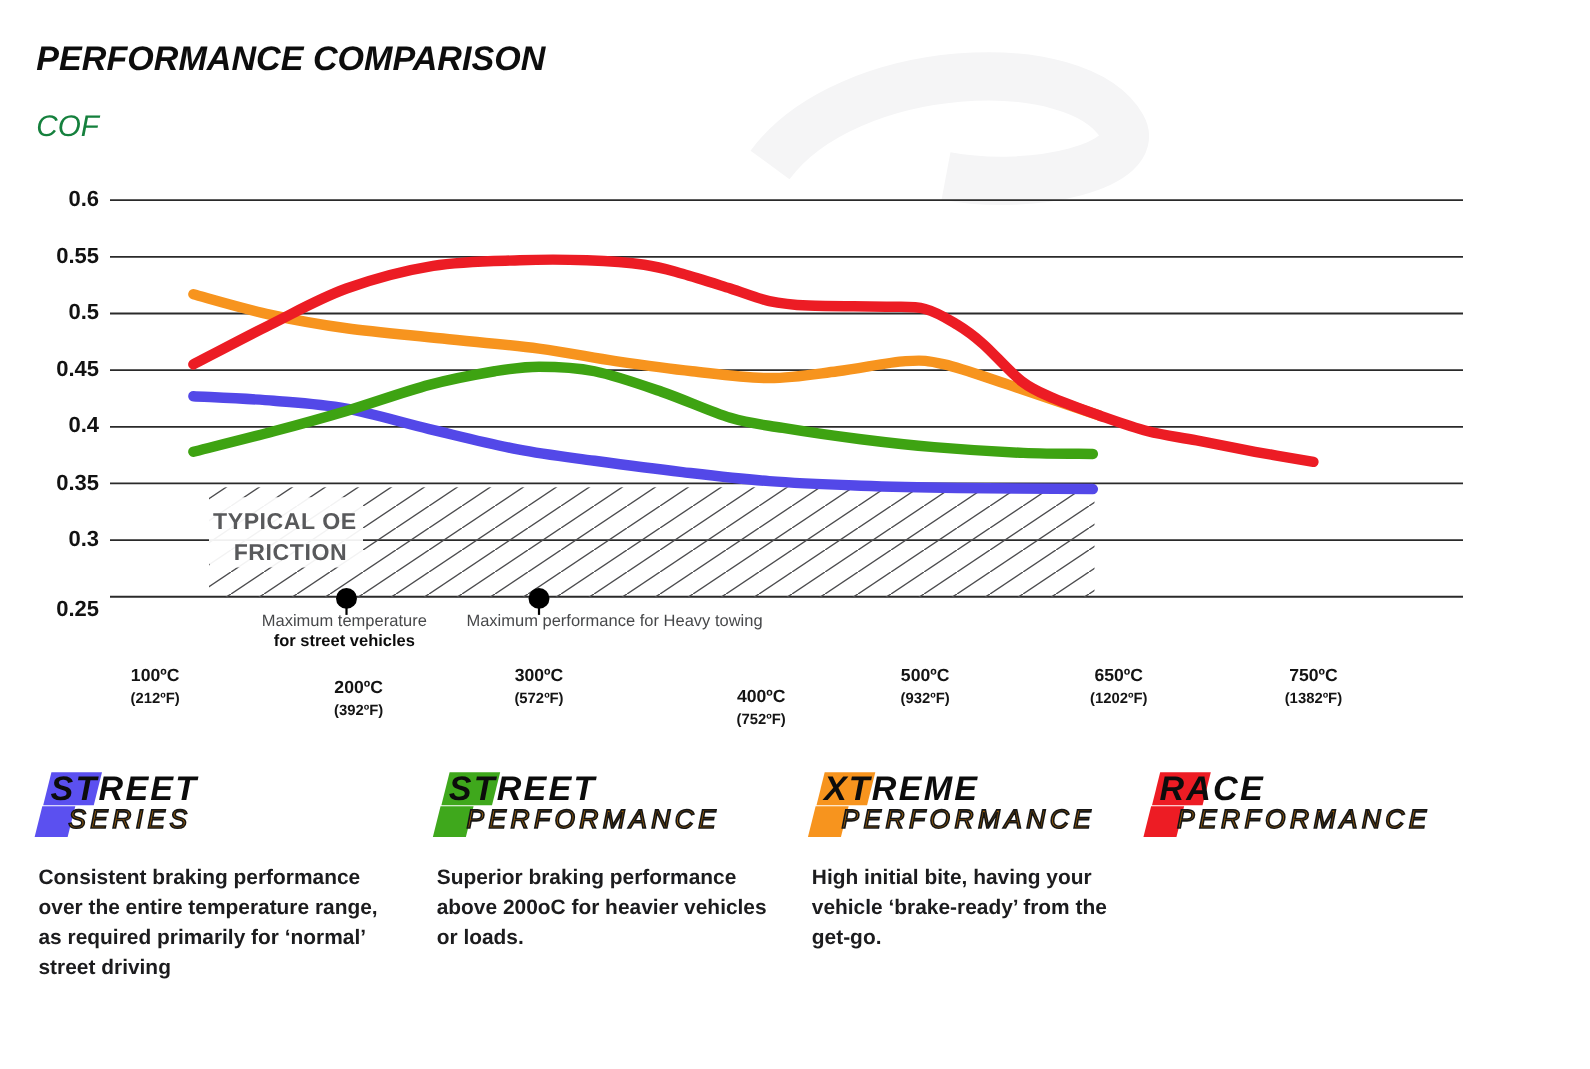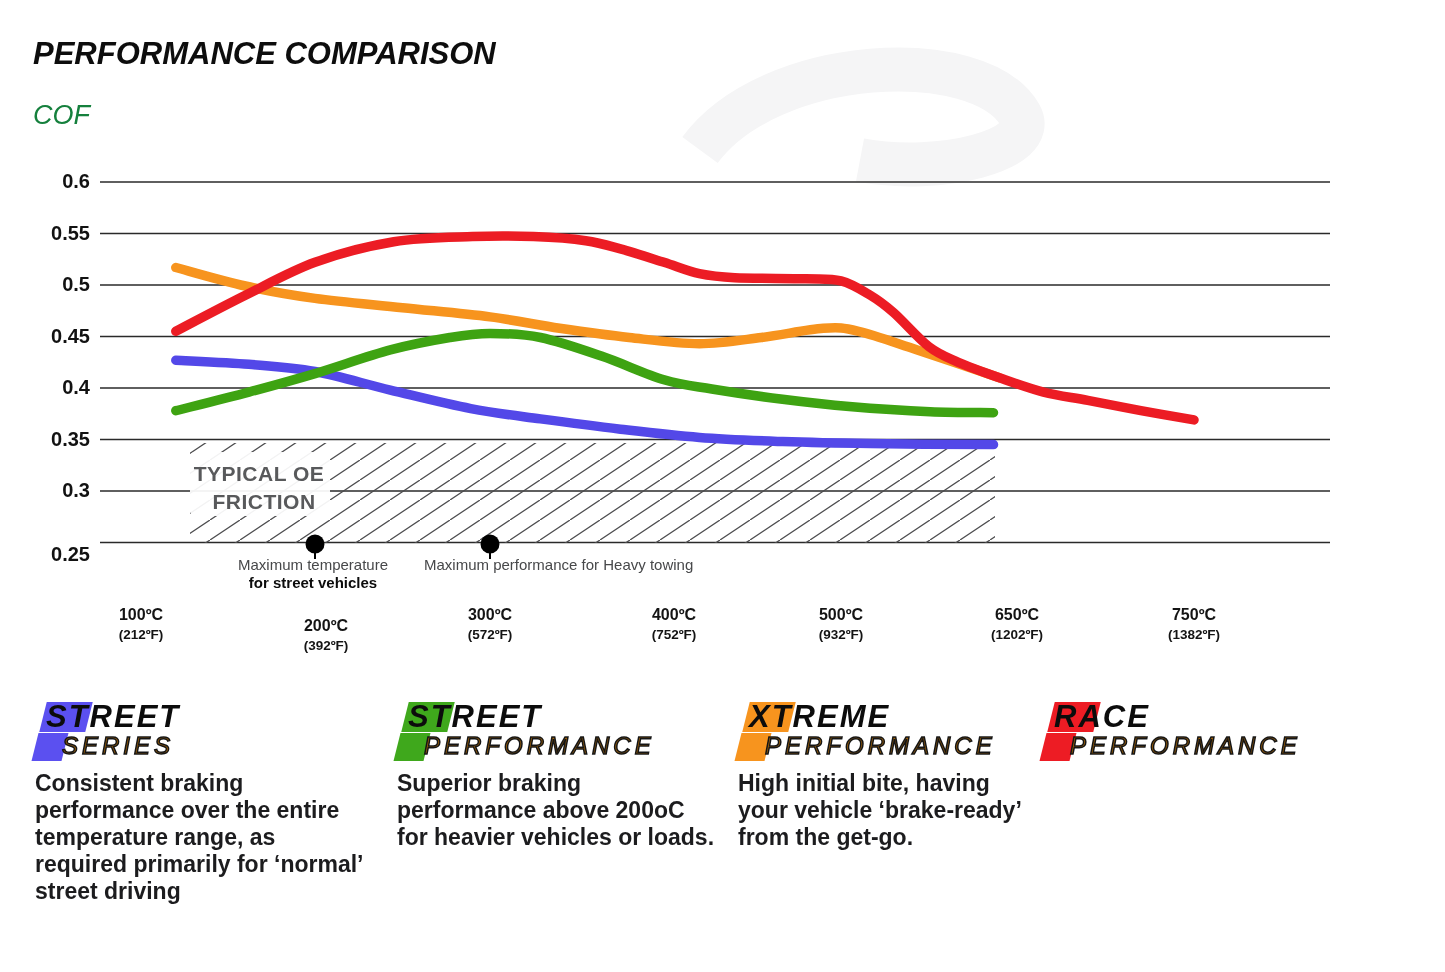--- a/index.html
+++ b/index.html
@@ -20,21 +20,21 @@
   .ann2{left:424px;width:320px;text-align:left;}
   .col{position:absolute;top:699px;}
   .logo{position:relative;height:66px;}
   .blk{position:absolute;transform:skewX(-14deg);}
   .blk-top{left:8px;top:3px;width:46px;height:30px;}
   .blk-bot{left:0px;top:34px;width:30px;height:28px;}
   .w1{position:absolute;left:11px;top:0px;font-size:31px;font-weight:bold;font-style:italic;
       letter-spacing:2px;color:#0c0c0c;white-space:nowrap;}
   .w2{position:absolute;left:27px;top:33px;font-size:24px;font-style:italic;letter-spacing:4px;
       color:#a16207;-webkit-text-stroke:1.5px #151515;white-space:nowrap;}
-  .desc{margin-top:5px;font-size:23px;line-height:27px;font-weight:bold;color:#1c1c1e;}
+  .desc{margin-top:20px;font-size:19px;line-height:27px;font-weight:bold;color:#1c1c1e;}
   .c1{left:35px;width:330px;} .c2{left:397px;width:320px;} .c3{left:738px;width:290px;} .c4{left:1043px;width:330px;}
 </style>
 </head>
 <body>
 
 <div class="stage">
 
   <div class="title">PERFORMANCE COMPARISON</div>
   <div class="cof">COF</div>
 
@@ -93,21 +93,21 @@
         <div class="xtick-f">(212ºF)</div>
       </div>
       <div class="xtick" style="left: 256px; margin-top: 11px;">
         <div class="xtick-c">200ºC</div>
         <div class="xtick-f">(392ºF)</div>
       </div>
       <div class="xtick" style="left: 420px;">
         <div class="xtick-c">300ºC</div>
         <div class="xtick-f">(572ºF)</div>
       </div>
-      <div class="xtick" style="left: 604px;">
+      <div class="xtick" style="left: 622px; margin-top: 19px;">
         <div class="xtick-c">400ºC</div>
         <div class="xtick-f">(752ºF)</div>
       </div>
       <div class="xtick" style="left: 771px;">
         <div class="xtick-c">500ºC</div>
         <div class="xtick-f">(932ºF)</div>
       </div>
       <div class="xtick" style="left: 947px;">
         <div class="xtick-c">650ºC</div>
         <div class="xtick-f">(1202ºF)</div>

